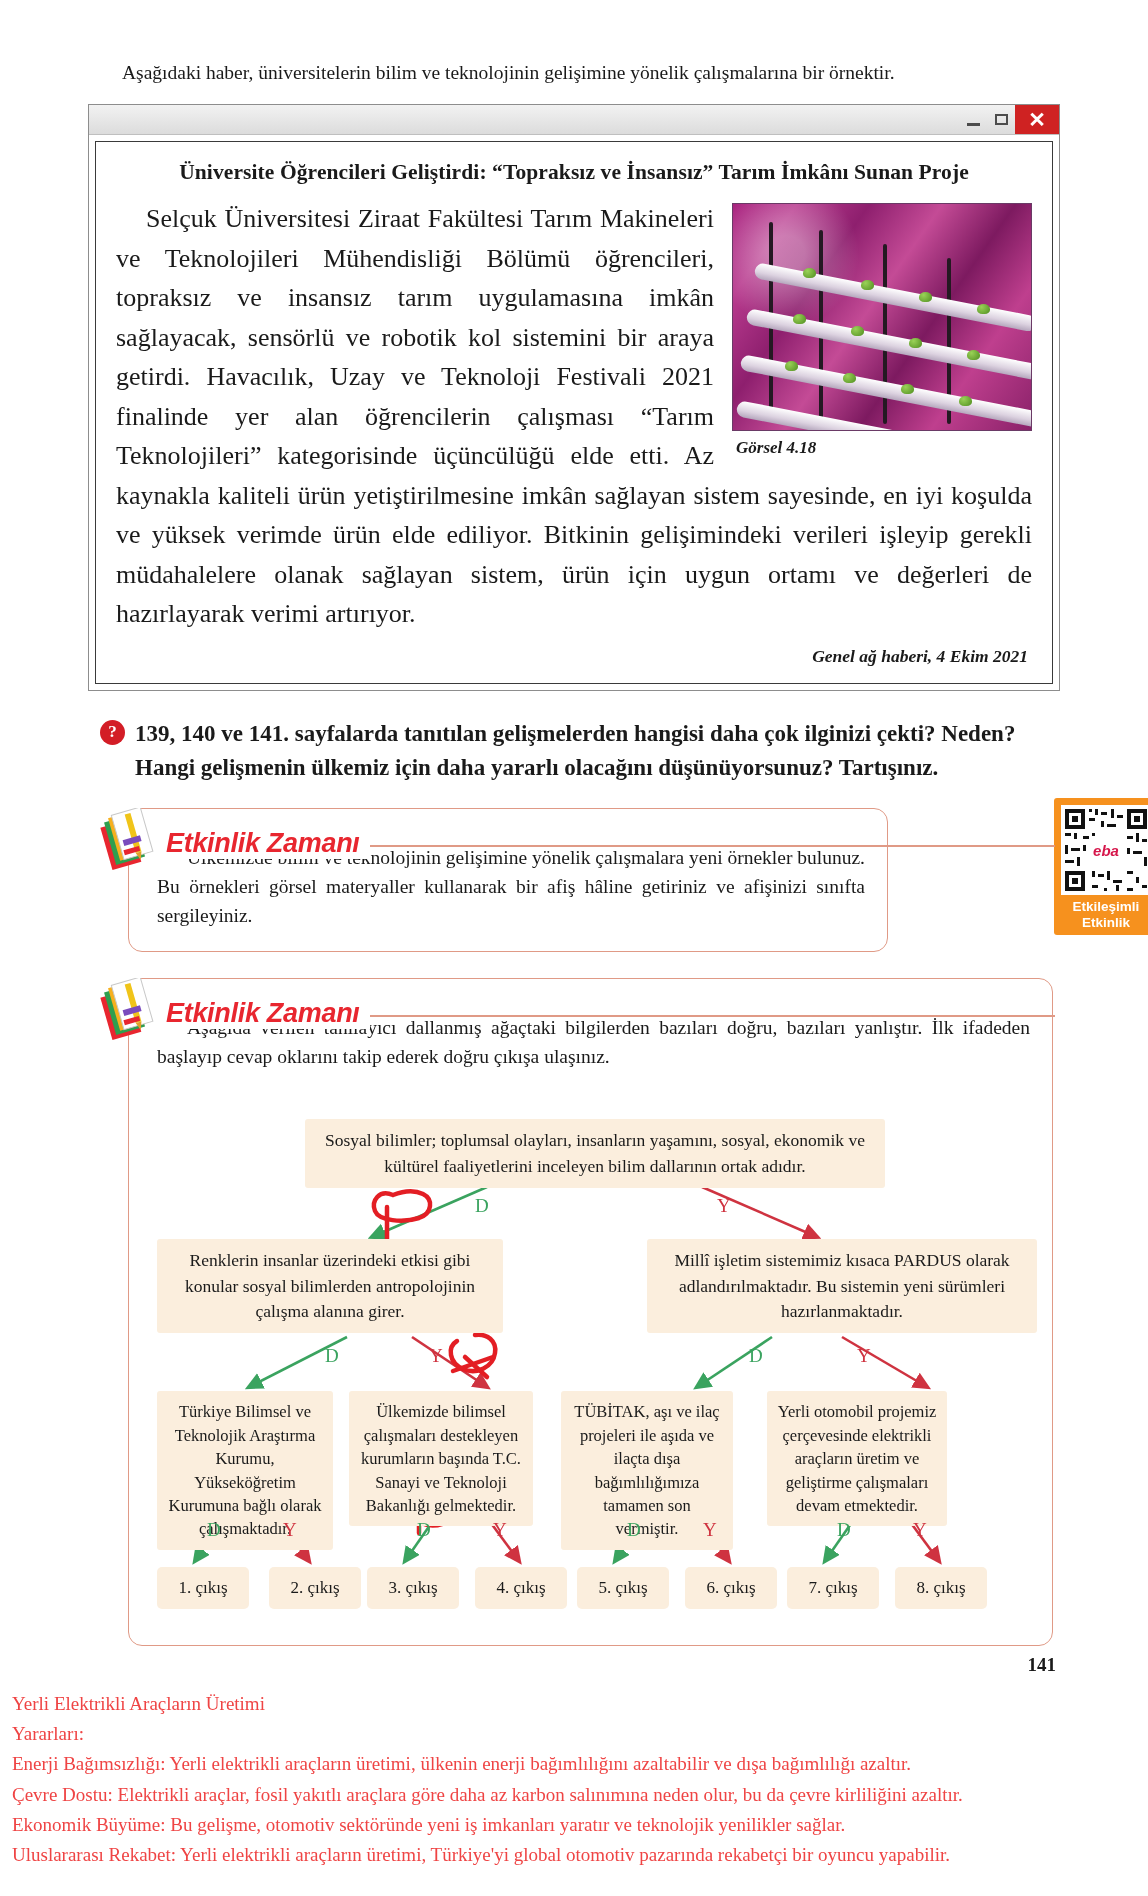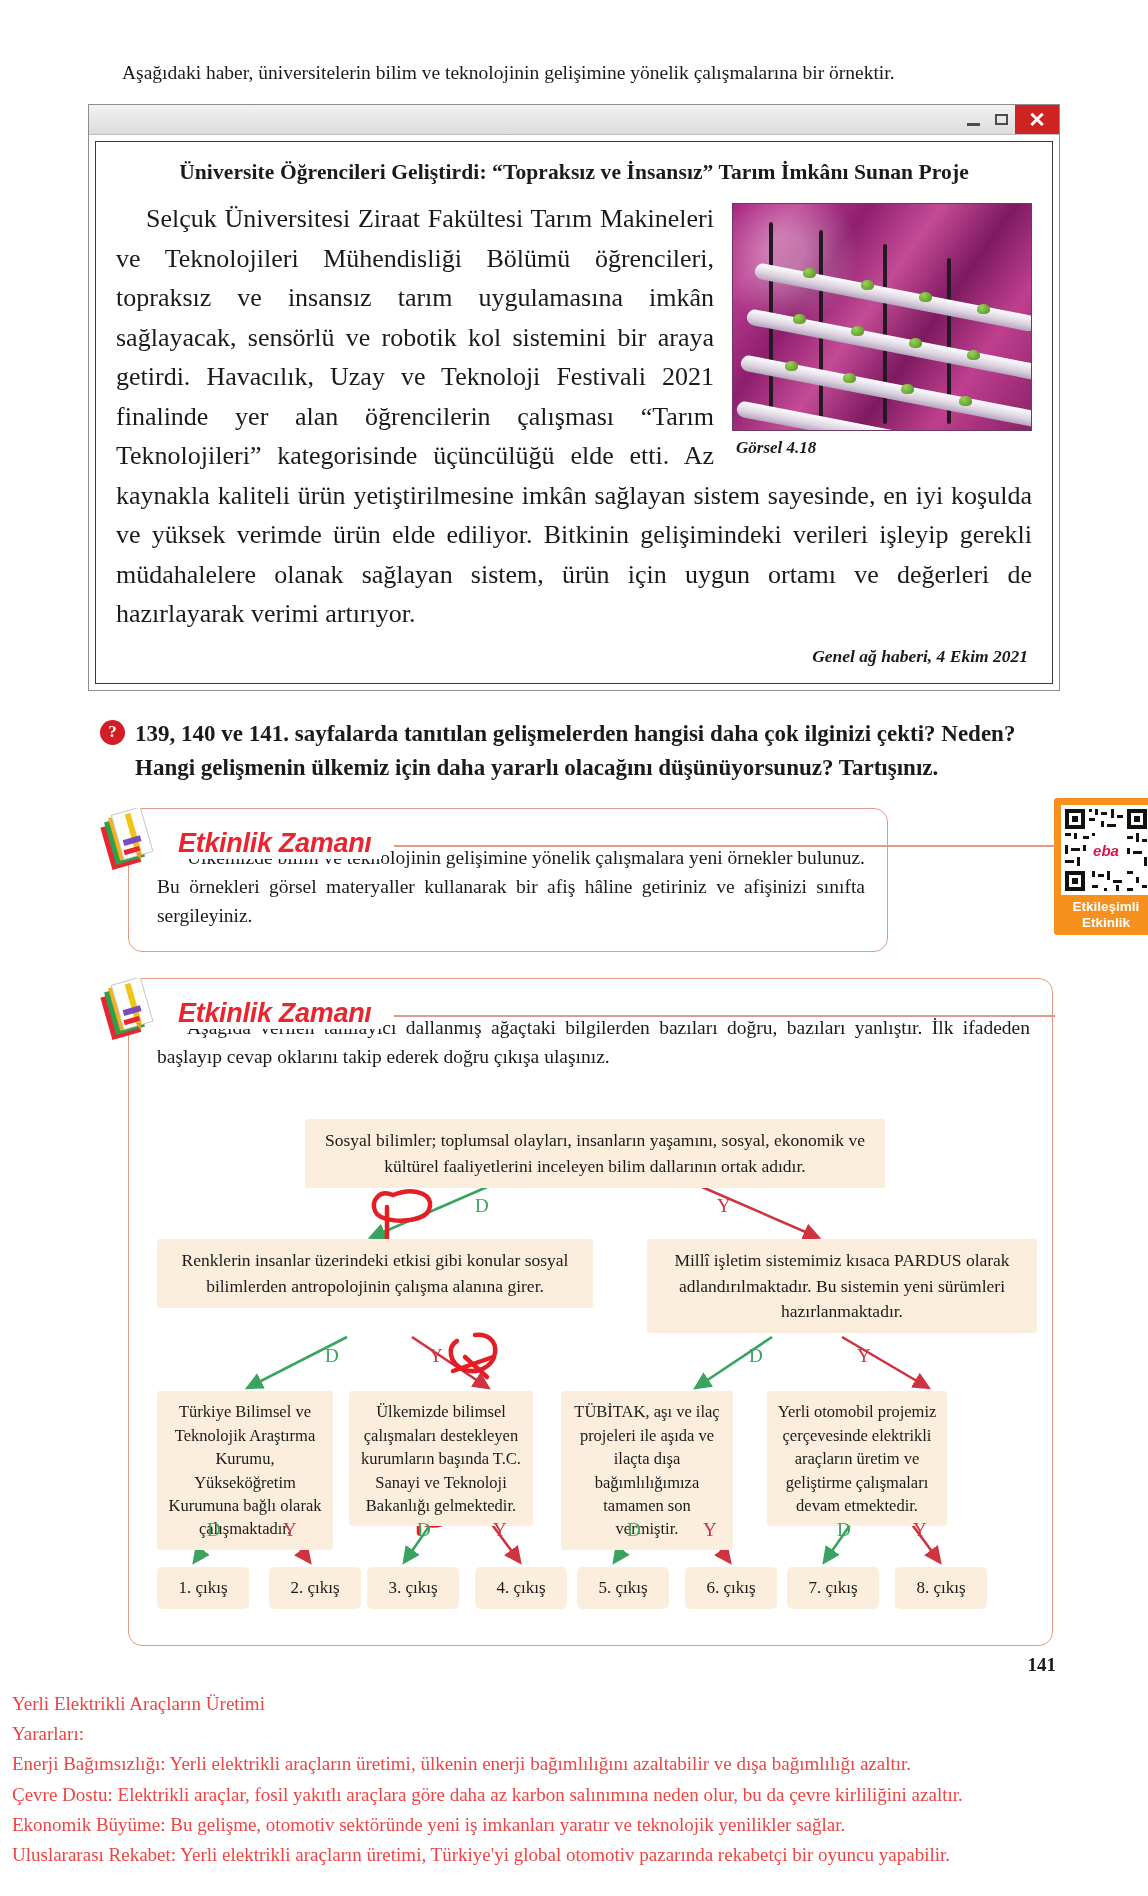--- a/index.html
+++ b/index.html
@@ -104,21 +104,21 @@
   .q-text { font-size:23px; line-height:1.5; font-weight:bold; }
 
   
   .activity { position:relative; margin:22px 0 0 100px; width:955px; }
   .act-frame {
     border:1.6px solid #e09a86; border-radius:14px;
     padding:34px 22px 20px 28px; margin-left:28px; margin-top:22px;
   }
   .act-head {
     position:absolute; top:0; left:0; display:flex; align-items:center;
-    gap:12px; z-index:5; width:100%;
+    gap:0; z-index:5; width:100%;
   }
   .act-icon { width:62px; height:72px; position:relative; flex:0 0 auto; }
   .act-title {
     color:#e8262f; font-weight:bold; font-style:italic; font-size:27px;
     font-family:"Liberation Sans", sans-serif; letter-spacing:-0.3px;
     background:#fff; padding:0 10px 0 4px; white-space:nowrap;
   }
   .act-rule { flex:1 1 auto; height:1.6px; background:#e09a86; margin-top:4px; }
   .act-text { font-size:19.5px; line-height:1.5; text-indent:30px; text-align:justify; }
 
@@ -368,21 +368,21 @@
             <path d="M262,378 C252,382 252,398 264,404 C278,410 296,404 298,392 C300,380 290,372 278,374"></path>
             <path d="M240,404 L298,404"></path>
             <path d="M262,392 L262,414"></path>
           </g>
         </svg>
 
         <div class="node" style="left:148px;top:0px;width:580px;">Sosyal bilimler; toplumsal olayları, insanların yaşamını, sosyal, ekonomik ve kültürel faaliyetlerini inceleyen bilim dallarının ortak adıdır.</div>
         <div class="lbl d" style="left:318px;top:76px;">D</div>
         <div class="lbl y" style="left:560px;top:76px;">Y</div>
 
-        <div class="node" style="left:0px;top:120px;width:436px;">Renklerin insanlar üzerindeki etkisi gibi konular sosyal bilimlerden antropolojinin çalışma alanına girer.</div>
+        <div class="node" style="left:0px;top:120px;width:346px;">Renklerin insanlar üzerindeki etkisi gibi konular sosyal bilimlerden antropolojinin çalışma alanına girer.</div>
         <div class="node" style="left:490px;top:120px;width:390px;">Millî işletim sistemimiz kısaca PARDUS olarak adlandırılmaktadır. Bu sistemin yeni sürümleri hazırlanmaktadır.</div>
         <div class="lbl d" style="left:168px;top:226px;">D</div>
         <div class="lbl y" style="left:272px;top:226px;">Y</div>
         <div class="lbl d" style="left:592px;top:226px;">D</div>
         <div class="lbl y" style="left:700px;top:226px;">Y</div>
 
         <div class="node small" style="left:0px;top:272px;width:176px;">Türkiye Bilimsel ve Teknolojik Araştırma Kurumu, Yükseköğretim Kurumuna bağlı olarak çalışmaktadır.</div>
         <div class="node small" style="left:192px;top:272px;width:184px;">Ülkemizde bilimsel çalışmaları destekleyen kurumların başında T.C. Sanayi ve Teknoloji Bakanlığı gelmektedir.</div>
         <div class="node small" style="left:404px;top:272px;width:172px;">TÜBİTAK, aşı ve ilaç projeleri ile aşıda ve ilaçta dışa bağımlılığımıza tamamen son vermiştir.</div>
         <div class="node small" style="left:610px;top:272px;width:180px;">Yerli otomobil projemiz çerçevesinde elektrikli araçların üretim ve geliştirme çalışmaları devam etmektedir.</div>

